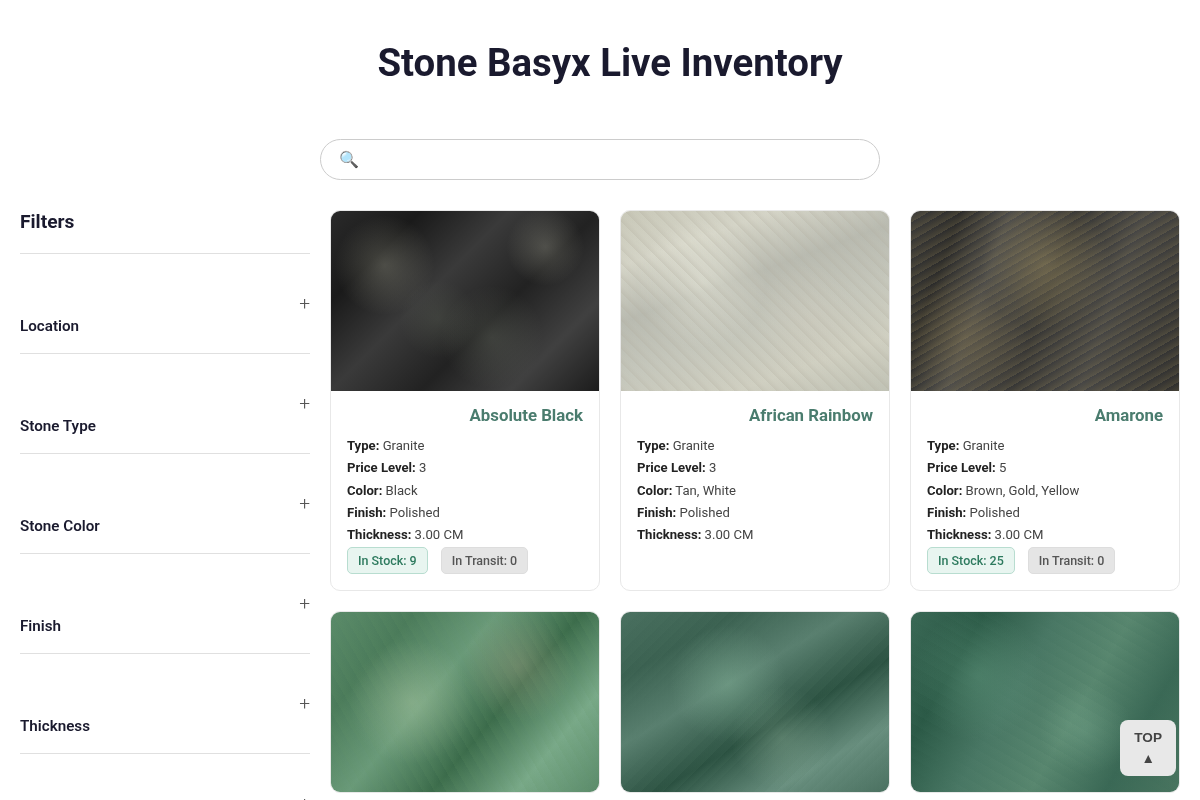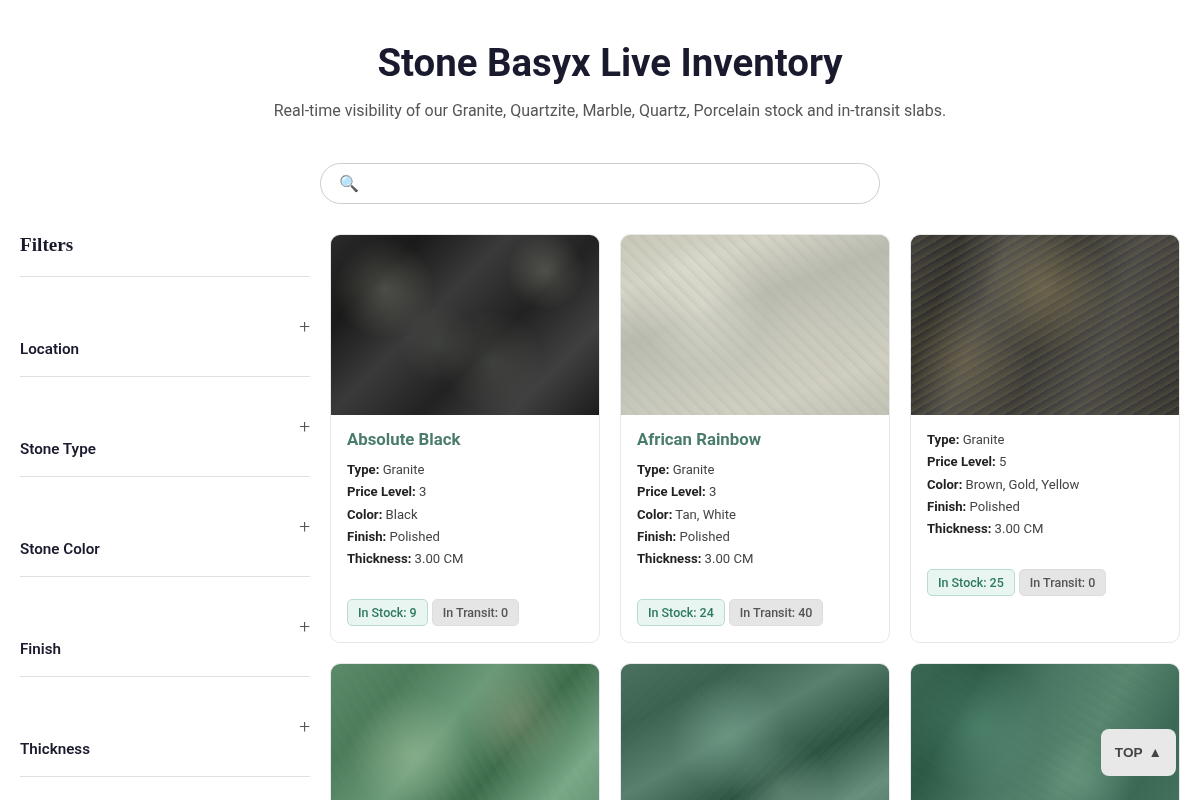--- a/index.html
+++ b/index.html
@@ -70,21 +70,20 @@
     .sidebar {
       width: 290px;
       flex-shrink: 0;
     }
 
     .sidebar-title {
       font-size: 1.2rem;
       font-weight: 700;
       color: #1a1a2e;
       padding-bottom: 20px;
-      font-family: Liberation Serif, serif;
     }
 
     .filter-item {
       display: flex;
       justify-content: space-between;
       align-items: center;
       padding: 18px 0;
       border-top: 1px solid #e0e0e0;
       cursor: pointer;
     }
@@ -221,37 +220,38 @@
 
     .product-info {
       padding: 14px 16px 16px;
     }
 
     .product-name {
       font-size: 1.05rem;
       font-weight: 700;
       color: #4a7c6e;
       margin-bottom: 10px;
+      text-align: right;
     }
 
     .product-meta {
       font-size: 0.82rem;
       color: #444;
       line-height: 1.7;
     }
 
     .product-meta .label {
       font-weight: 700;
       color: #222;
     }
 
     .product-badges {
       display: flex;
-      gap: 4px;
-      margin-top: 28px;
+      gap: 13px;
+      margin-top: 0;
       flex-wrap: wrap;
       align-items: center;
     }
 
     .badge {
       font-size: 0.78rem;
       padding: 5px 10px;
       border-radius: 5px;
       font-weight: 500;
     }
@@ -268,36 +268,36 @@
       border: 1px solid #ddd;
     }
 
     .scroll-top-btn {
       position: fixed;
       bottom: 24px;
       right: 24px;
       background: #e8e8e8;
       border: none;
       border-radius: 8px;
-      padding: 16px 14px;
+      padding: 10px 14px;
       font-size: 0.85rem;
       font-weight: 600;
       color: #444;
       cursor: pointer;
       display: flex;
       align-items: center;
       gap: 6px;
+      flex-direction: column;
     }
   </style>
 </head>
 <body>
 
 <div class="page-header">
   <h1 class="page-title">Stone Basyx Live Inventory</h1>
-  <p class="page-subtitle">Real-time visibility of our Granite, Quartzite, Marble, Quartz, Porcelain stock and in-transit slabs.</p>
 </div>
 
 <div class="search-bar-container">
   <div class="search-bar">
     <span class="search-icon">🔍</span>
   </div>
 </div>
 
 <div class="main-layout">
 
@@ -360,29 +360,26 @@
         <div class="product-image stone-african-rainbow"></div>
         <div class="product-info">
         <div class="product-name">African Rainbow</div>
         <div class="product-meta">
           <span class="label">Type:</span> Granite<br>
           <span class="label">Price Level:</span> 3<br>
           <span class="label">Color:</span> Tan, White<br>
           <span class="label">Finish:</span> Polished<br>
           <span class="label">Thickness:</span> 3.00 CM
         </div>
-        <div class="product-badges">
-          <span class="badge badge-stock">In Stock: 24</span>
-          <span class="badge badge-transit">In Transit: 40</span>
-        </div>
       </div>
       </div>
       <div class="product-card">
         <div class="product-image stone-amarone"></div>
         <div class="product-info">
+        <div class="product-name">Amarone</div>
         <div class="product-meta">
           <span class="label">Type:</span> Granite<br>
           <span class="label">Price Level:</span> 5<br>
           <span class="label">Color:</span> Brown, Gold, Yellow<br>
           <span class="label">Finish:</span> Polished<br>
           <span class="label">Thickness:</span> 3.00 CM
         </div>
         <div class="product-badges">
           <span class="badge badge-stock">In Stock: 25</span>
           <span class="badge badge-transit">In Transit: 0</span>

